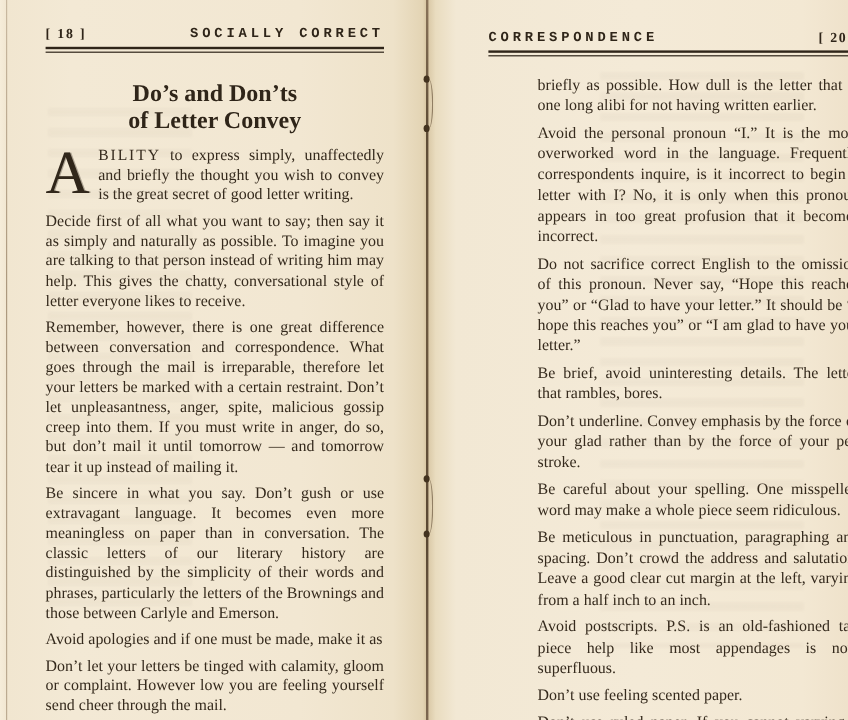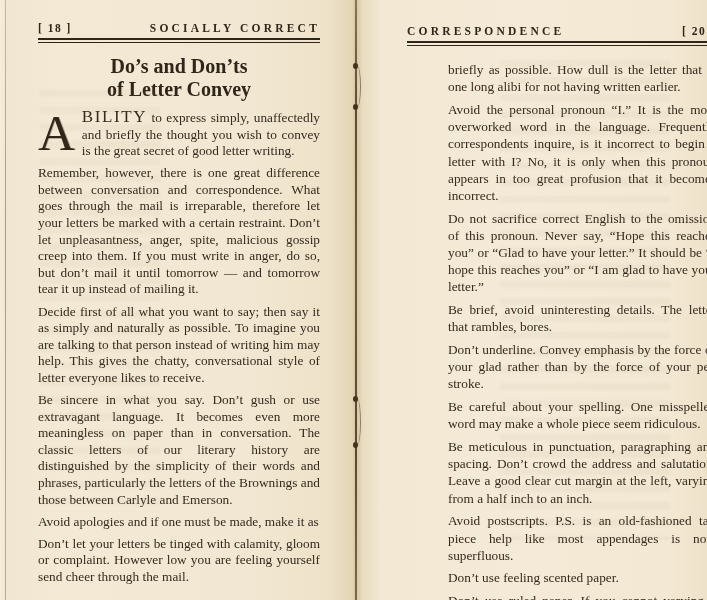--- a/index.html
+++ b/index.html
@@ -29,29 +29,29 @@
   .gutter{position:absolute;left:354px;top:0;width:3px;height:600px;}
   .gutter-line{position:absolute;left:1px;top:0;width:1.6px;height:600px;
     background:linear-gradient(180deg,#8a745a 0%,#5e4c36 18%,#6d5940 45%,#5a4833 75%,#7c6750 100%);}
   .stitch{position:absolute;width:5px;height:6px;border-radius:50%;background:#43331f;left:-1px;}
   .thread{position:absolute;left:1px;width:5px;border-right:1.3px solid rgba(100,80,55,.65);
     border-radius:0 60% 60% 0/0 50% 50% 0;}
   
   .page-header{display:flex;justify-content:space-between;align-items:flex-end;
     font-weight:bold;font-size:11.5px;}
   .folio{letter-spacing:1.5px;white-space:pre;}
-  .running-head{letter-spacing:3.2px;}
+  .running-head{letter-spacing:3.2px;font-family:Liberation Mono, monospace;}
   .double-rule{margin-top:4px;height:2px;border-top:2.6px solid #2f2519;border-bottom:1.5px solid #2f2519;}
   
-  .chapter-title{margin-top:12px;text-align:center;font-weight:bold;font-size:20px;line-height:22.5px;}
+  .chapter-title{margin-top:23px;text-align:center;font-weight:bold;font-size:20px;line-height:22.5px;}
   .body-left{margin-top:9px;font-size:13.3px;line-height:16.6px;text-align:justify;color:#352a1d;}
   .body-left p,.body-right p{margin:0 0 5.5px 0;}
   .drop-cap{float:left;font-size:51px;line-height:40px;padding:4px 7px 0 0;color:#2f2519;
     text-shadow:1px 0 0 rgba(47,37,25,.35);}
-  .opening-caps{font-size:17px;letter-spacing:1.6px;font-weight:normal;}
+  .opening-caps{font-size:13px;letter-spacing:1.6px;font-weight:normal;}
   
   .body-right{margin-top:15px;font-size:13.3px;line-height:17.2px;text-align:justify;color:#352a1d;margin-left:41px;}
   
   .ghost{position:absolute;pointer-events:none;filter:blur(1.2px);
     background:repeating-linear-gradient(180deg,rgba(130,115,90,.085) 0 7px,rgba(0,0,0,0) 7px 17px);}
   .ghost-l{left:40px;top:90px;width:120px;height:420px;opacity:.5;}
   .ghost-r{left:500px;top:60px;width:170px;height:480px;opacity:.55;}
 </style>
 </head>
 <body>
@@ -65,22 +65,22 @@
     </div>
     <div class="double-rule"></div>
 
     <div class="chapter-title">
       <div>Do’s and Don’ts</div>
       <div>of Letter Convey</div>
     </div>
 
     <div class="body-left">
       <p><span class="drop-cap">A</span><span class="opening-caps">BILITY</span><span> to express simply, unaffectedly and briefly the thought you wish to convey is the great secret of good letter writing.</span></p>
+      <p>Decide first of all what you want to say; then say it as simply and naturally as possible. To imagine you are talking to that person instead of writing him may help. This gives the chatty, conversational style of letter everyone likes to receive.</p>
       <p>Remember, however, there is one great difference between conversation and correspondence. What goes through the mail is irreparable, therefore let your letters be marked with a certain restraint. Don’t let unpleasantness, anger, spite, malicious gossip creep into them. If you must write in anger, do so, but don’t mail it until tomorrow — and tomorrow tear it up instead of mailing it.</p>
-      <p>Decide first of all what you want to say; then say it as simply and naturally as possible. To imagine you are talking to that person instead of writing him may help. This gives the chatty, conversational style of letter everyone likes to receive.</p>
       <p>Be sincere in what you say. Don’t gush or use extravagant language. It becomes even more meaningless on paper than in conversation. The classic letters of our literary history are distinguished by the simplicity of their words and phrases, particularly the letters of the Brownings and those between Carlyle and Emerson.</p>
       <p>Avoid apologies and if one must be made, make it as</p>
       <p>Don’t let your letters be tinged with calamity, gloom or complaint. However low you are feeling yourself send cheer through the mail.</p>
     </div>
   </div>
 
   <div class="page-right">
     <div class="page-header">
       <span class="running-head">CORRESPONDENCE</span>
       <span class="folio">[ 20 ]</span>

